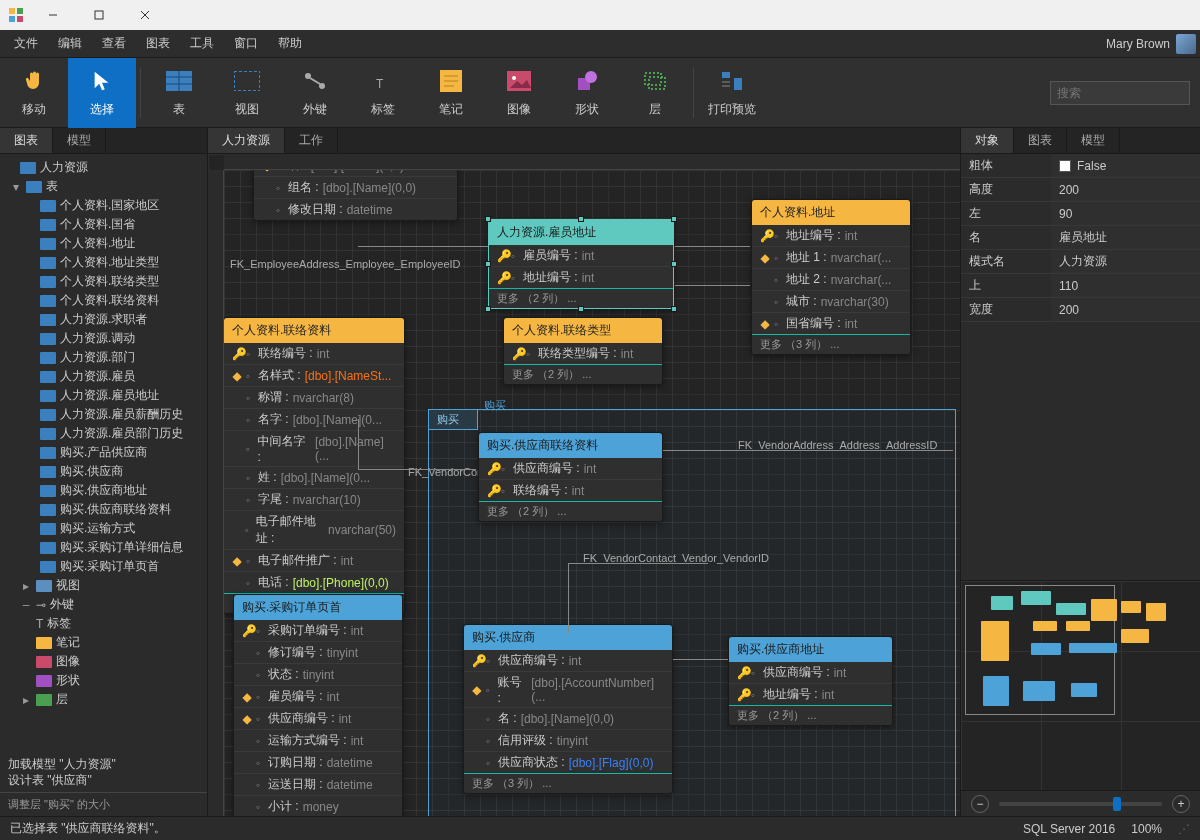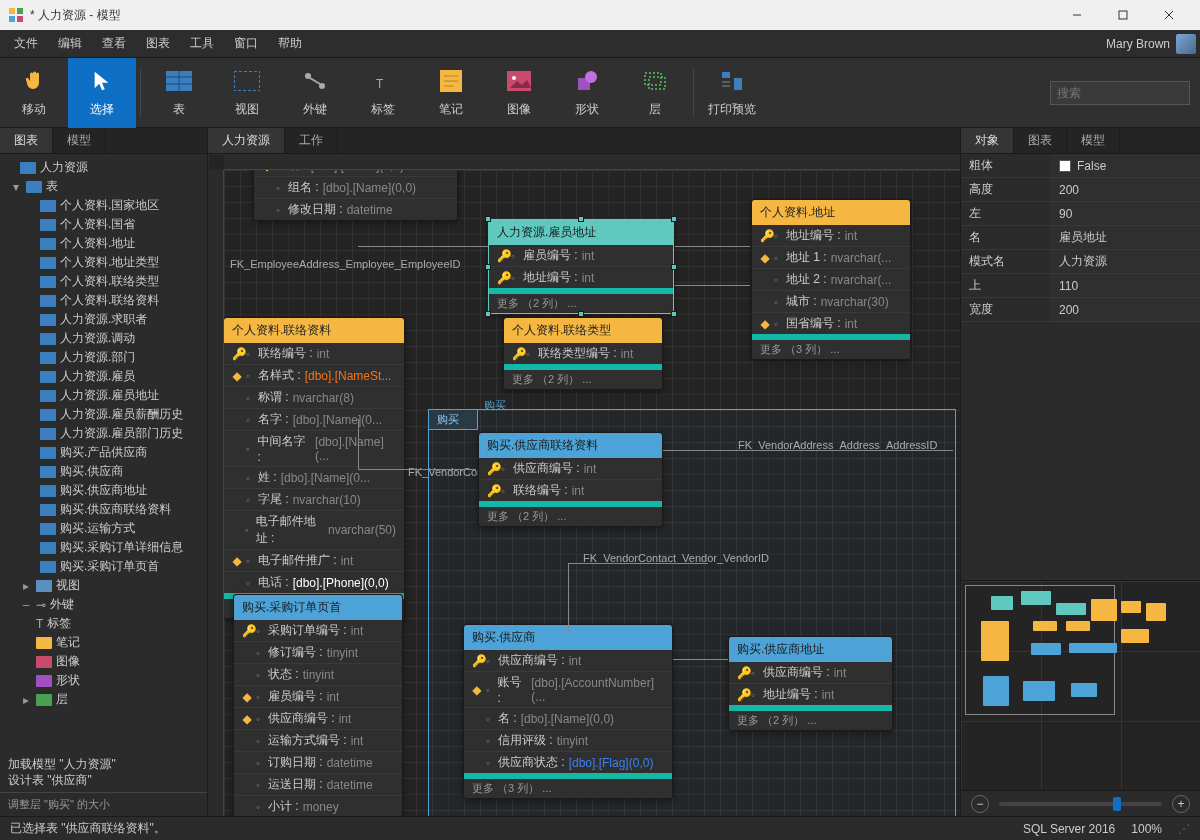--- a/index.html
+++ b/index.html
@@ -54,21 +54,21 @@
 .entity{position:absolute;background:#2f2f2f;border:1px solid #1a1a1a;border-radius:3px;box-shadow:0 2px 6px rgba(0,0,0,.4);min-width:150px}
 .entity .hdr{padding:4px 8px;font-weight:500;color:#222;border-radius:3px 3px 0 0}
 .entity.yellow .hdr{background:#f5b742}
 .entity.teal .hdr{background:#5fc9c0;color:#1a1a1a}
 .entity.blue .hdr{background:#4da3d8;color:#1a1a1a}
 .entity.teal.sel{border:1px solid #5fc9c0}
 .entity .row{padding:2px 8px;display:flex;align-items:center;gap:4px;font-size:11px;color:#ccc;border-top:1px solid #3a3a3a}
 .entity .row:first-of-type{border-top:none}
 .entity .row .k{width:10px;text-align:center;color:#f5b742}
 .entity .row .d{width:8px;color:#888}
-.entity .more{padding:2px 8px;font-size:11px;color:#999;border-top:6px solid #14b8a6}
+.entity .more{padding:2px 8px;font-size:11px;color:#999;border-top:1px solid #14b8a6}
 .sel-handle{position:absolute;width:6px;height:6px;background:#5fc9c0;border:1px solid #1a1a1a}
 .layer-box{position:absolute;border:1px solid #4da3d8;background:rgba(77,163,216,.03)}
 .layer-box .lbl{position:absolute;top:-1px;left:-1px;padding:2px 18px 2px 8px;border:1px solid #4da3d8;color:#8fc8ec;font-size:11px;background:#2a3a45}
 .layer-box .lbl2{position:absolute;top:-12px;left:55px;color:#4da3d8;font-size:11px}
 .fk-label{position:absolute;color:#aaa;font-size:11px}
 .conn{position:absolute;background:#888;z-index:1}
 .right-panel{width:240px;background:#2b2b2b;border-left:1px solid #1a1a1a;display:flex;flex-direction:column}
 .prop-grid{}
 .prop-row{display:flex;border-bottom:1px solid #383838}
 .prop-row .pn{width:90px;padding:3px 8px;color:#ccc;background:#2b2b2b}
@@ -90,21 +90,20 @@
 
 <div class="titlebar">
   <span class="app-icon">
     <svg viewBox="0 0 16 16">
         <rect x="1" y="1" width="6" height="6" fill="#f5b742"></rect>
         <rect x="9" y="1" width="6" height="6" fill="#4aa050"></rect>
         <rect x="1" y="9" width="6" height="6" fill="#4da3d8"></rect>
         <rect x="9" y="9" width="6" height="6" fill="#c94a6a"></rect>
       </svg>
   </span>
-  <span class="title">* 人力资源 - 模型</span>
   <div class="win-btns">
     <div class="win-btn">
         <svg width="10" height="10">
           <line x1="1" y1="5" x2="9" y2="5" stroke="#333" stroke-width="1"></line>
         </svg>
       </div>
     <div class="win-btn">
         <svg width="10" height="10">
           <rect x="1" y="1" width="8" height="8" fill="none" stroke="#333"></rect>
         </svg>
@@ -557,21 +556,21 @@
             <div class="row">
               <span class="k">◆</span>
               <span class="d">◦</span>
               <span>电子邮件推广 : </span>
               <span style="color:#888">int</span>
             </div>
             <div class="row">
               <span class="k"></span>
               <span class="d">◦</span>
               <span>电话 : </span>
-              <span style="color:#ffffff">[dbo].[Phone](0,0)</span>
+              <span style="color:#bef264">[dbo].[Phone](0,0)</span>
             </div>
           </div>
         <div class="more">更多 （4 列） ...</div>
       </div>
 
       <div class="entity yellow" style="left:295px;top:163px;width:160px">
         <div class="hdr">个人资料.联络类型</div>
         <div id="ent-contacttype">
             <div class="row">
               <span class="k">🔑</span>

